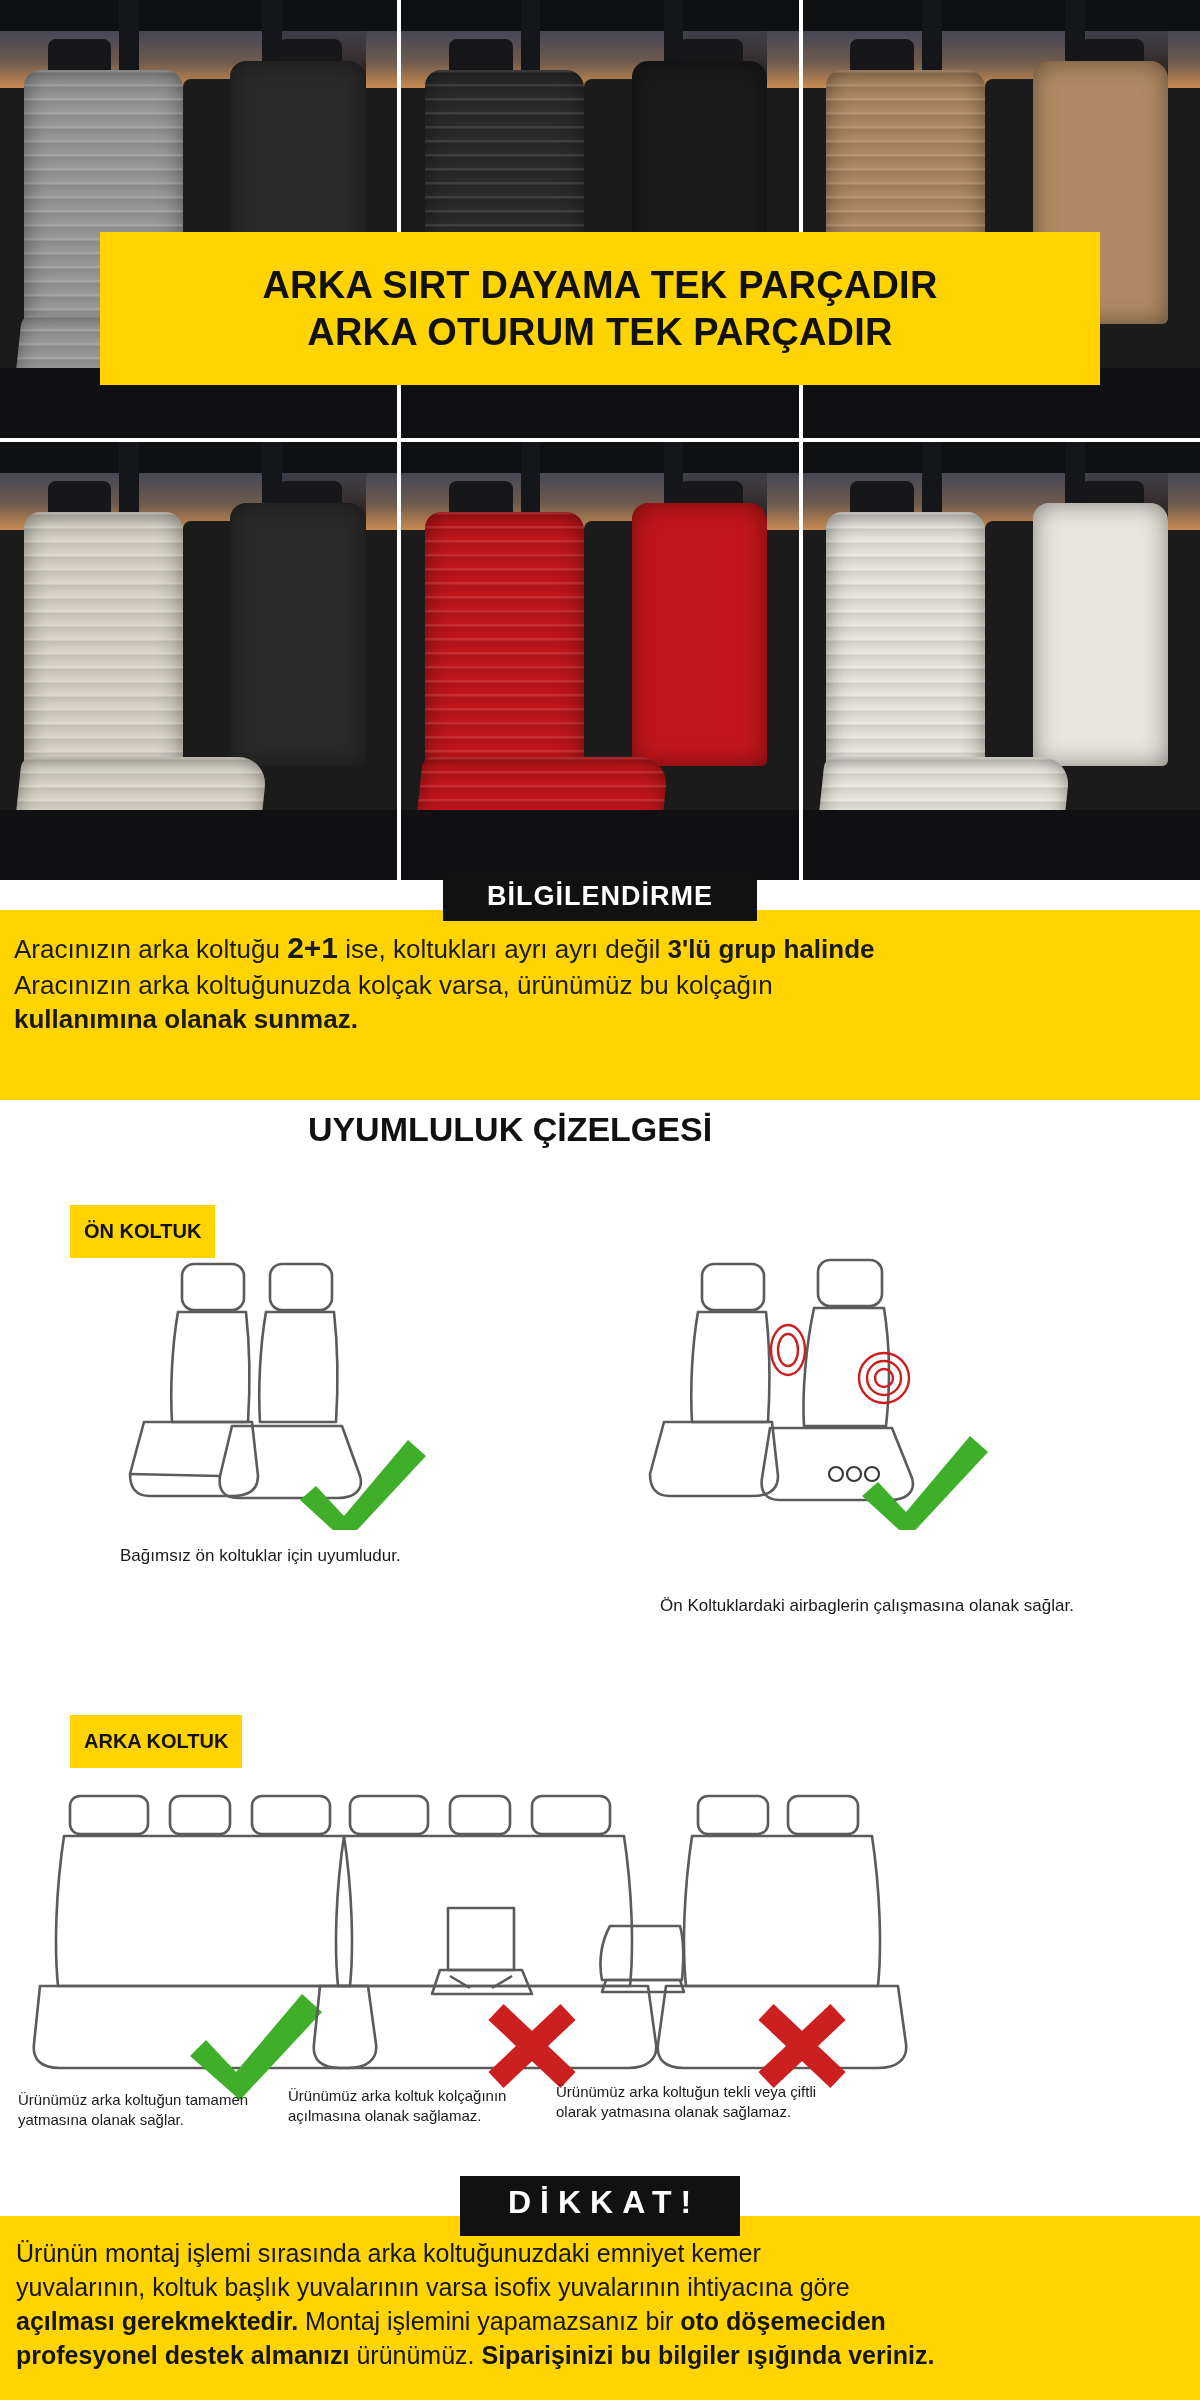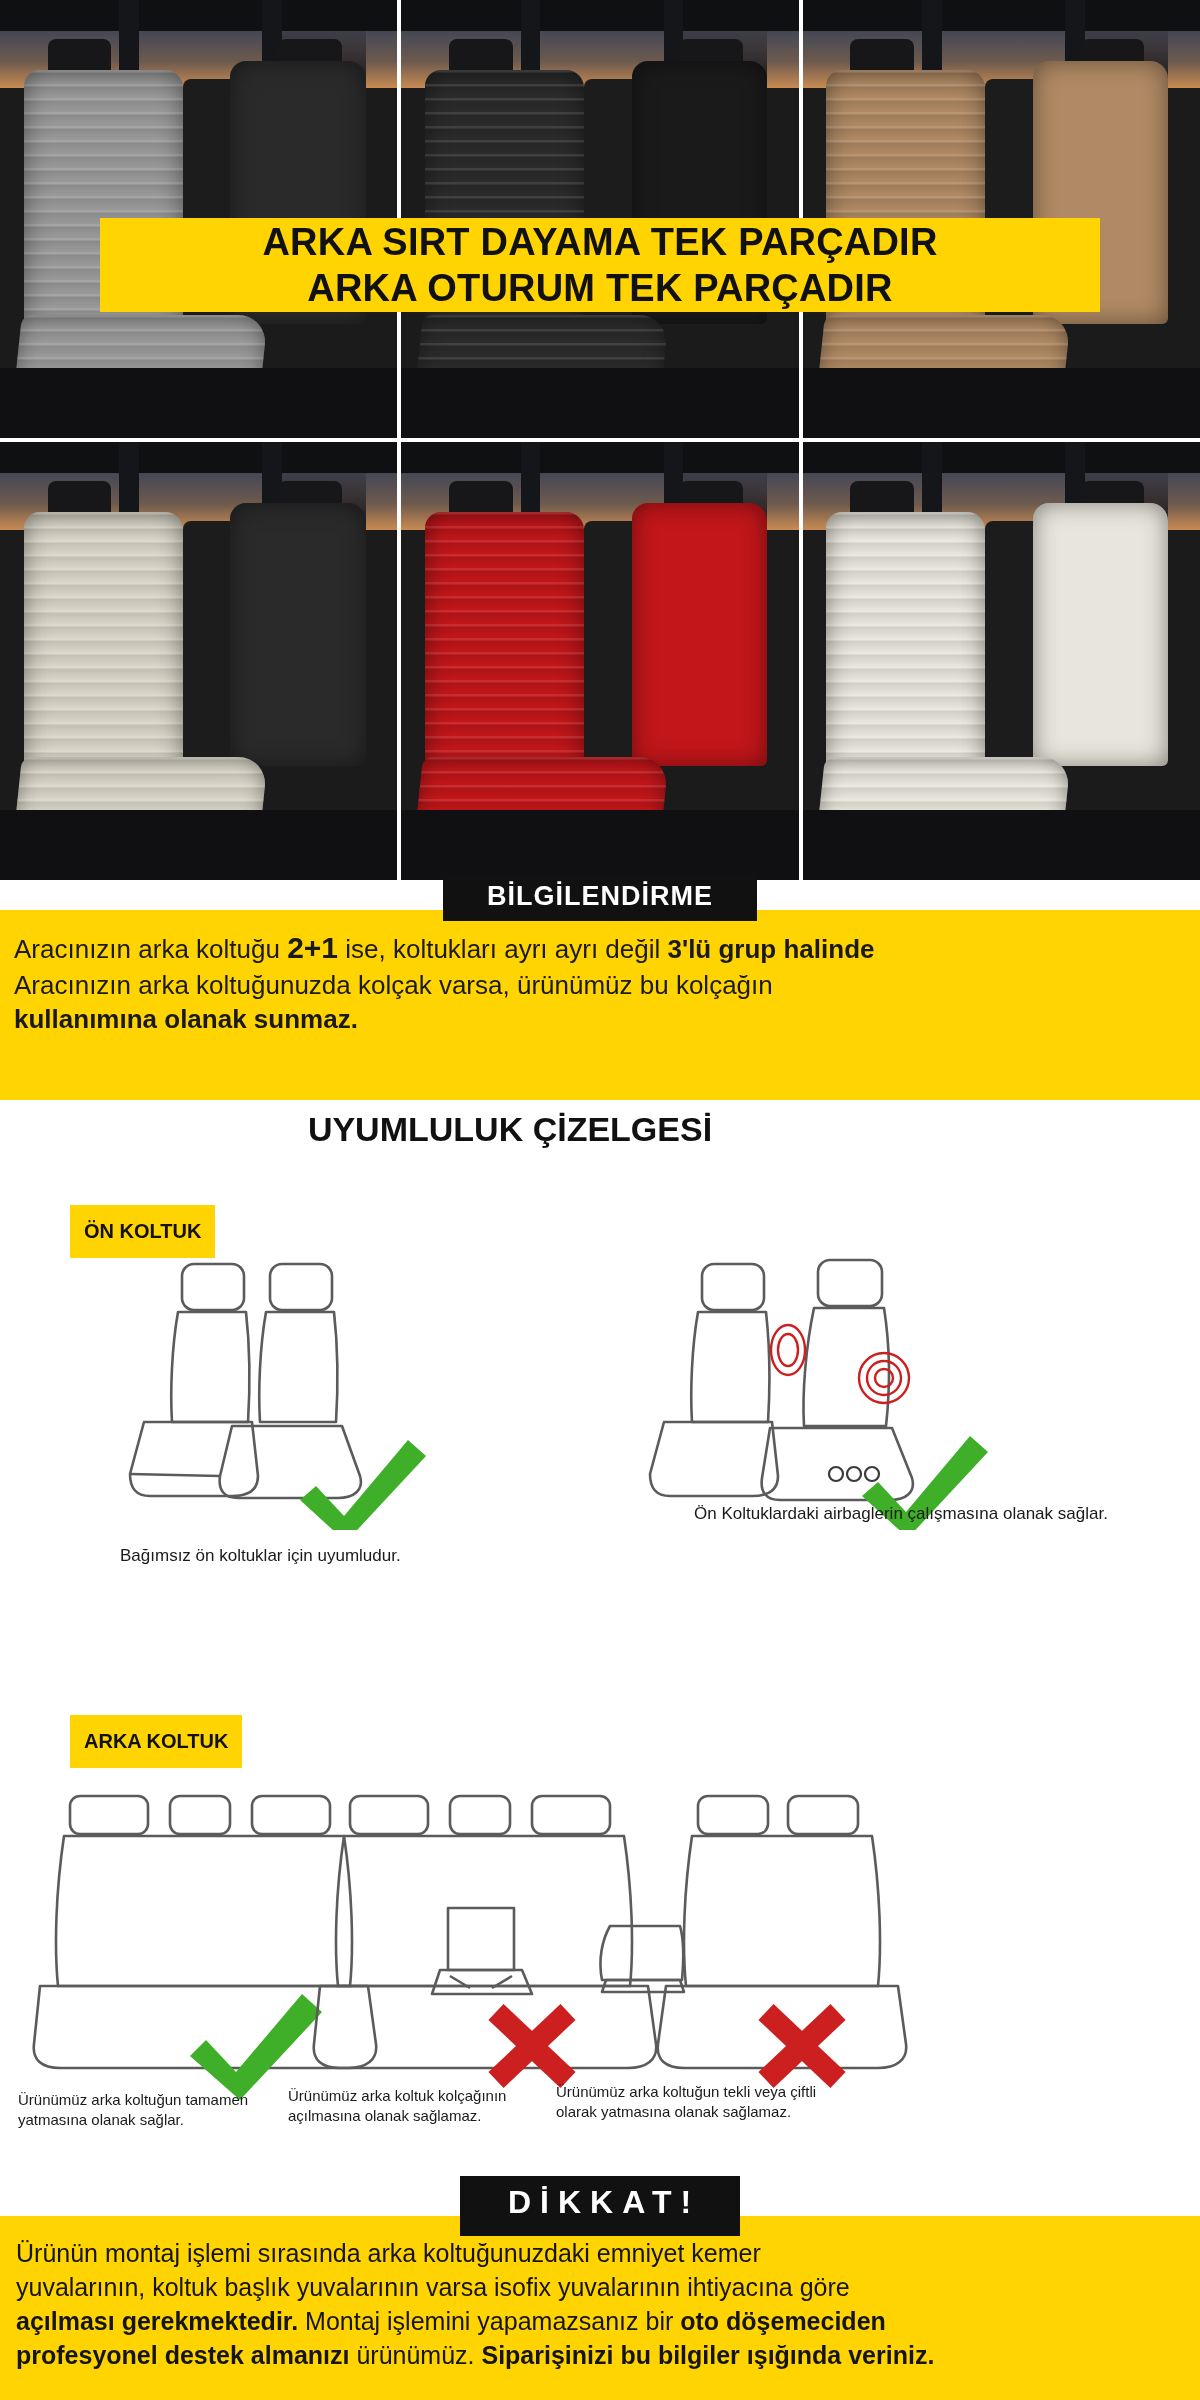--- a/index.html
+++ b/index.html
@@ -132,23 +132,23 @@
   .floor {
     position: absolute;
     left: 0; bottom: 0; width: 100%; height: 16%;
     background: #101012;
   }
 
   
   .banner {
     position: absolute;
     left: 100px;
-    top: 218px;
+    top: 232px;
     width: 1000px;
-    height: 94px;
+    height: 153px;
     background: #ffd400;
     display: flex;
     flex-direction: column;
     align-items: center;
     justify-content: center;
     z-index: 5;
   }
   .banner div {
     font-size: 38px;
     font-weight: bold;
@@ -436,21 +436,21 @@
       <ellipse cx="244" cy="128" rx="17" ry="17"></ellipse>
       <ellipse cx="244" cy="128" rx="25" ry="25"></ellipse>
     </g>
     <g fill="none" stroke="#3a3a3a" stroke-width="2.2">
       <circle cx="196" cy="224" r="7"></circle>
         <circle cx="214" cy="224" r="7"></circle>
         <circle cx="232" cy="224" r="7"></circle>
     </g>
     <path d="M238 232 L266 262 L330 186 L348 202 L268 288 L222 246 Z" fill="#3fae29"></path>
   </svg>
-  <div class="caption" style="left:660px; top:1503px; width:420px;margin-left:34px;">Ön Koltuklardaki airbaglerin çalışmasına olanak sağlar.</div>
+  <div class="caption" style="left:660px; top:1595px; width:420px;">Ön Koltuklardaki airbaglerin çalışmasına olanak sağlar.</div>
 
   <div class="tag rear">ARKA KOLTUK</div>
 
   <svg class="svg-area" style="left:20px; top:1780px;" width="380" height="320" viewBox="0 0 380 320">
     <g fill="none" stroke="#5b5b5b" stroke-width="2.6" stroke-linejoin="round">
       <rect x="50" y="16" width="78" height="38" rx="10"></rect>
       <rect x="150" y="16" width="60" height="38" rx="10"></rect>
       <rect x="232" y="16" width="78" height="38" rx="10"></rect>
       <path d="M44 56 C36 110 34 166 38 206 L330 206 C334 166 332 110 324 56 Z"></path>
       <path d="M20 206 L348 206 L356 264 C358 280 346 288 328 288 L40 288 C22 288 12 280 14 264 Z"></path>

